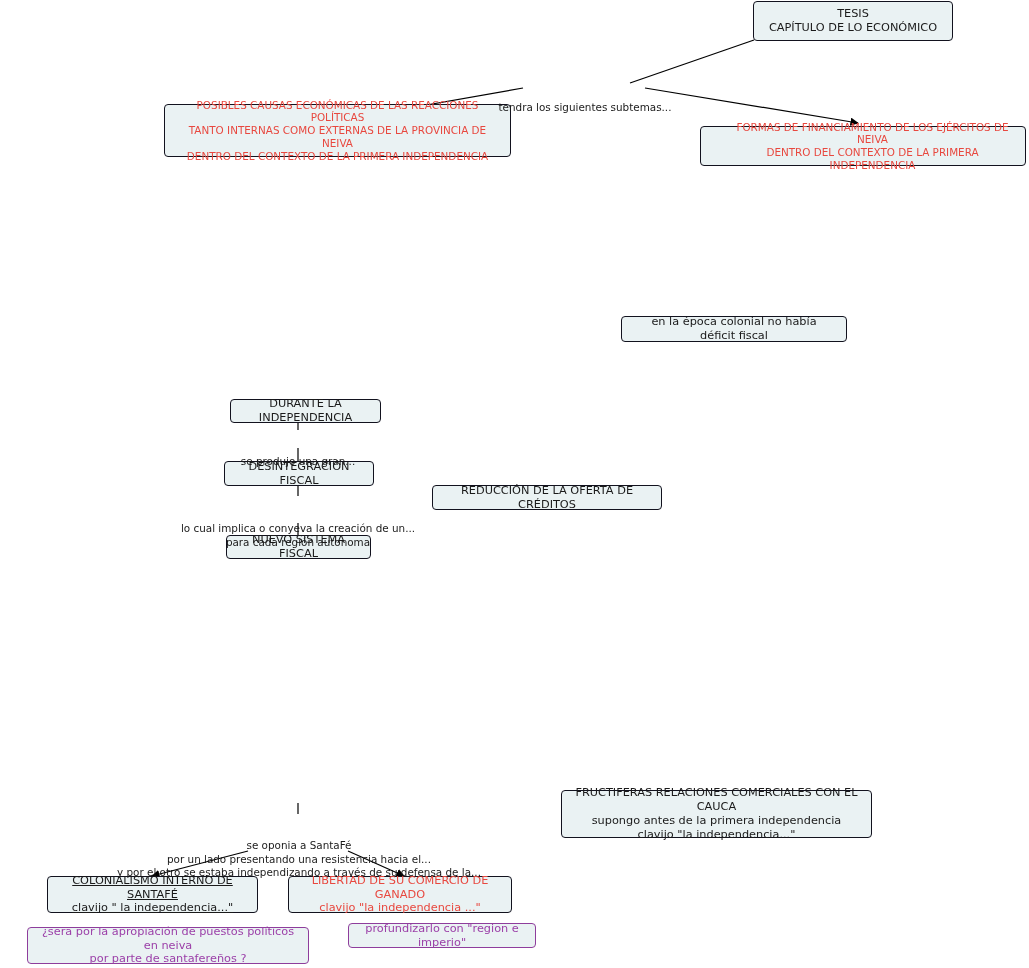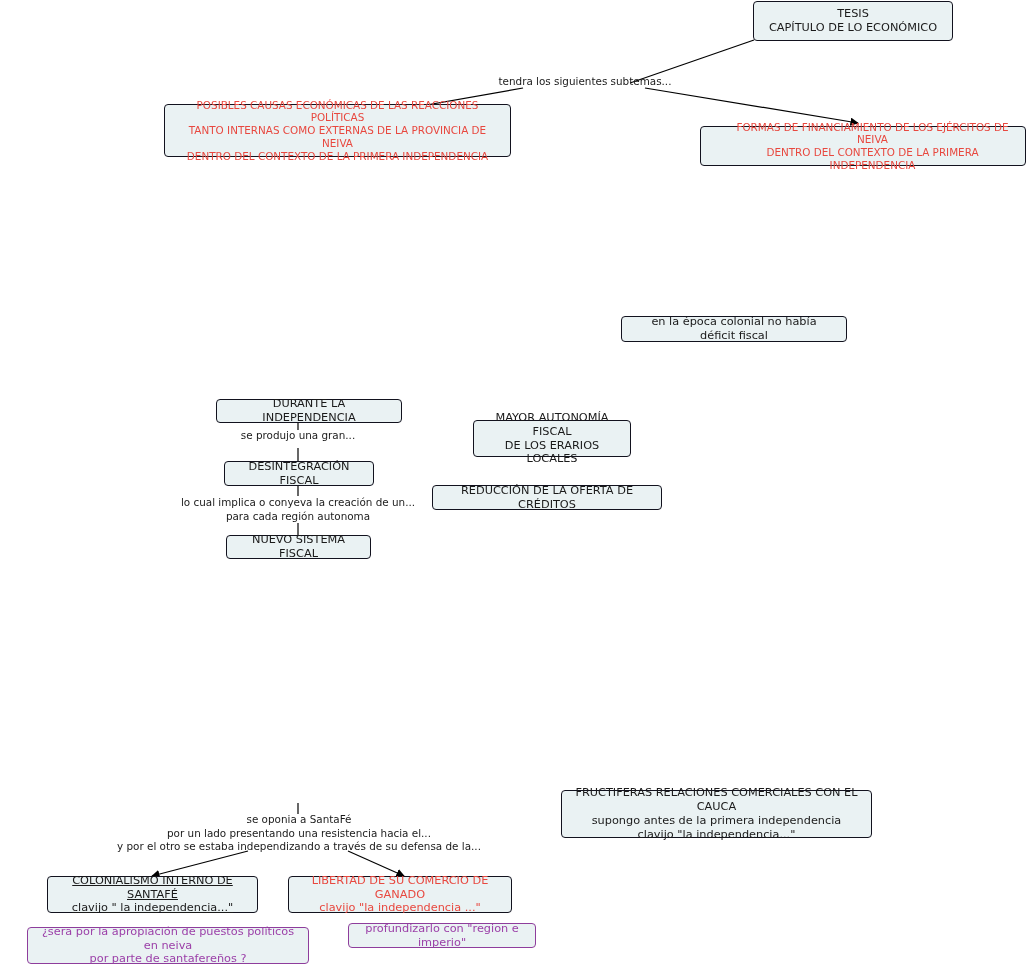--- a/index.html
+++ b/index.html
@@ -54,20 +54,21 @@
   }
   .node .l1, .node .l2, .node .l3 { display: block; }
   .linklabel {
     position: absolute;
     font-size: 10.4px;
     color: #1a1a1a;
     text-align: center;
     line-height: 1.30;
     white-space: pre-line;
     background: transparent;
+    margin-top: 26px;
   }
 </style>
 </head>
 <body>
 
 <div id="canvas">
 
   <svg class="links" viewBox="0 0 1029 968">
     <defs>
       <marker id="arrow" viewBox="0 0 10 10" refX="9" refY="5" markerWidth="7" markerHeight="7" orient="auto-start-reverse">
@@ -103,35 +104,32 @@
   </div>
 
   <div class="node red" style="left:700px; top:126px; width:326px; height:40px; font-size:10.4px;padding-left:30px;">
     <span><span class="l1">FORMAS DE FINANCIAMIENTO DE LOS EJÉRCITOS DE NEIVA</span><span class="l2">DENTRO DEL CONTEXTO DE LA PRIMERA INDEPENDENCIA</span></span>
   </div>
 
   <div class="node" style="left:621px; top:316px; width:226px; height:26px;">
     <span><span class="l1">en la época colonial no había déficit fiscal</span></span>
   </div>
 
-  <div class="node" style="left:216px; top:399px; width:186px; height:24px;">
+  <div class="node" style="left:230px; top:399px; width:151px; height:24px;">
     <span><span class="l1">DURANTE LA INDEPENDENCIA</span></span>
   </div>
 
   <div class="node" style="left:224px; top:461px; width:150px; height:25px;">
     <span><span class="l1">DESINTEGRACIÓN FISCAL</span></span>
   </div>
 
   <div class="node" style="left:226px; top:535px; width:145px; height:24px;">
     <span><span class="l1">NUEVO SISTEMA FISCAL</span></span>
   </div>
 
-  <div class="node" style="left:473px; top:420px; width:158px; height:37px;">
-    <span><span class="l1">MAYOR AUTONOMÍA FISCAL</span><span class="l2">DE LOS ERARIOS LOCALES</span></span>
-  </div>
 
   <div class="node" style="left:432px; top:485px; width:230px; height:25px;">
     <span><span class="l1">REDUCCIÓN DE LA OFERTA DE CRÉDITOS</span></span>
   </div>
 
 
   <div class="node" style="left:561px; top:790px; width:311px; height:48px;">
     <span><span class="l1">FRUCTIFERAS RELACIONES COMERCIALES CON EL CAUCA</span><span class="l2">supongo antes de la primera independencia</span><span class="l3">clavijo "la independencia..."</span></span>
   </div>
 

